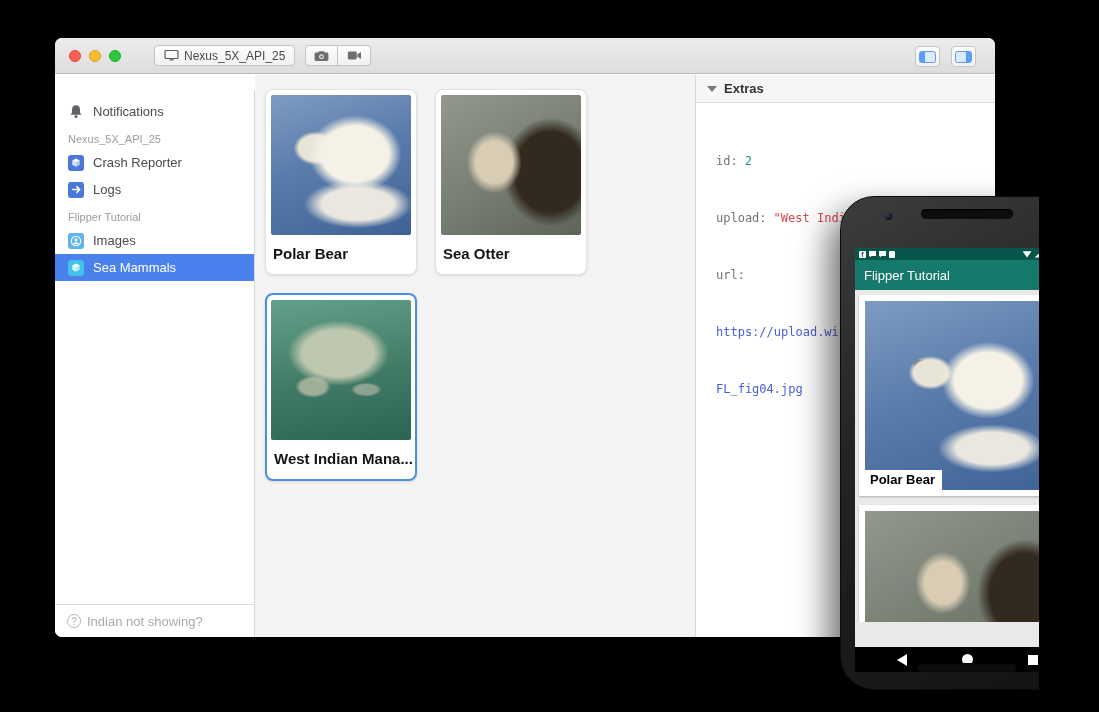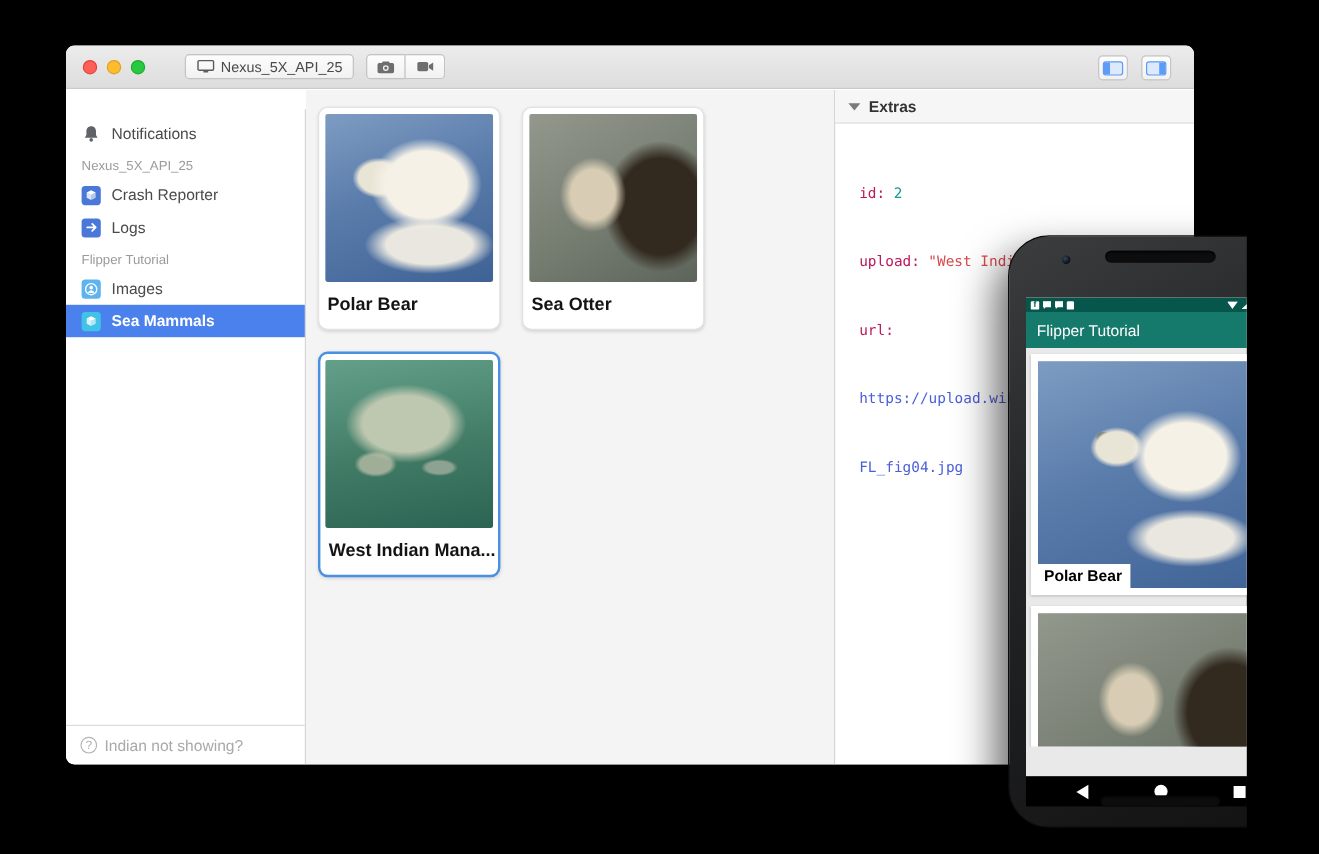--- a/index.html
+++ b/index.html
@@ -36,21 +36,21 @@
   .panel-glyph.right .fill { right:0; border-radius:0 1px 1px 0; }
 
   .win-body { position:absolute; top:37px; left:0; right:0; bottom:0; display:flex; }
 
   
   .sidebar { width:200px; background:#fff; border-right:1px solid #d6d6d6; position:relative; padding-top:7px;margin-top:16px; }
   .side-item { height:27px; display:flex; align-items:center; padding-left:13px; gap:9px;
                font-size:13px; color:#4a4a4a; }
   .side-section { height:24px; display:flex; align-items:flex-end; padding:0 0 4px 13px;
                   font-size:11px; color:#9b9b9b; }
-  .side-item.selected { background:#4a81ec; color:#fff; font-weight:bold; }
+  .side-item.selected { background:#4a81ec; color:#fff; font-weight:normal; }
   .app-icon { width:16px; height:16px; border-radius:3px; display:flex; align-items:center; justify-content:center; flex:none; }
   .bell-wrap { width:16px; display:flex; justify-content:center; }
   .side-footer { position:absolute; left:0; right:0; bottom:0; height:33px; border-top:1px solid #dcdcdc;
                  display:flex; align-items:center; gap:6px; padding-left:12px; color:#a9a9a9; font-size:13px; }
   .help-circle { width:14px; height:14px; border:1px solid #b5b5b5; border-radius:50%; color:#b0b0b0;
                  font-size:10px; display:flex; align-items:center; justify-content:center; }
 
   
   .main { flex:1; background:#f4f4f5; padding:14px 0 0 10px; overflow:hidden; }
   .cards { display:flex; flex-wrap:wrap; gap:18px; width:340px; }
@@ -87,21 +87,21 @@
 
   
   .extras { width:300px; background:#fff; border-left:1px solid #d6d6d6; }
   .extras-header { height:28px; background:#f6f6f6; border-bottom:1px solid #ddd;
                    display:flex; align-items:center; gap:7px; padding-left:11px;
                    font-size:13px; font-weight:bold; color:#333; }
   .tri-down { width:0; height:0; border-left:5px solid transparent; border-right:5px solid transparent;
               border-top:6px solid #7a7a7a; }
   .code { padding:11px 0 0 20px; font-family:"DejaVu Sans Mono", monospace; font-size:12px;
           line-height:19px; white-space:pre; overflow:hidden; }
-  .code .k { color:#be185d;margin-top:44px; }
+  .code .k { color:#737373;margin-top:44px; }
   .code .n { color:#1d9b8e; margin-left:7px; }
   .code .s { color:#d9484e; margin-left:7px; }
   .code .u { color:#4a5fd7; }
 
   
   .phone { position:absolute; left:840px; top:196px; width:253px; height:494px; z-index:10;
            background:linear-gradient(150deg,#3c3d3f 0%, #232425 40%, #121213 100%);
            border-radius:34px; box-shadow:-10px 16px 34px rgba(0,0,0,.6);
            border:1px solid #0a0a0a; }
   .phone-cam { position:absolute; left:44px; top:16px; width:7px; height:7px; border-radius:50%;

